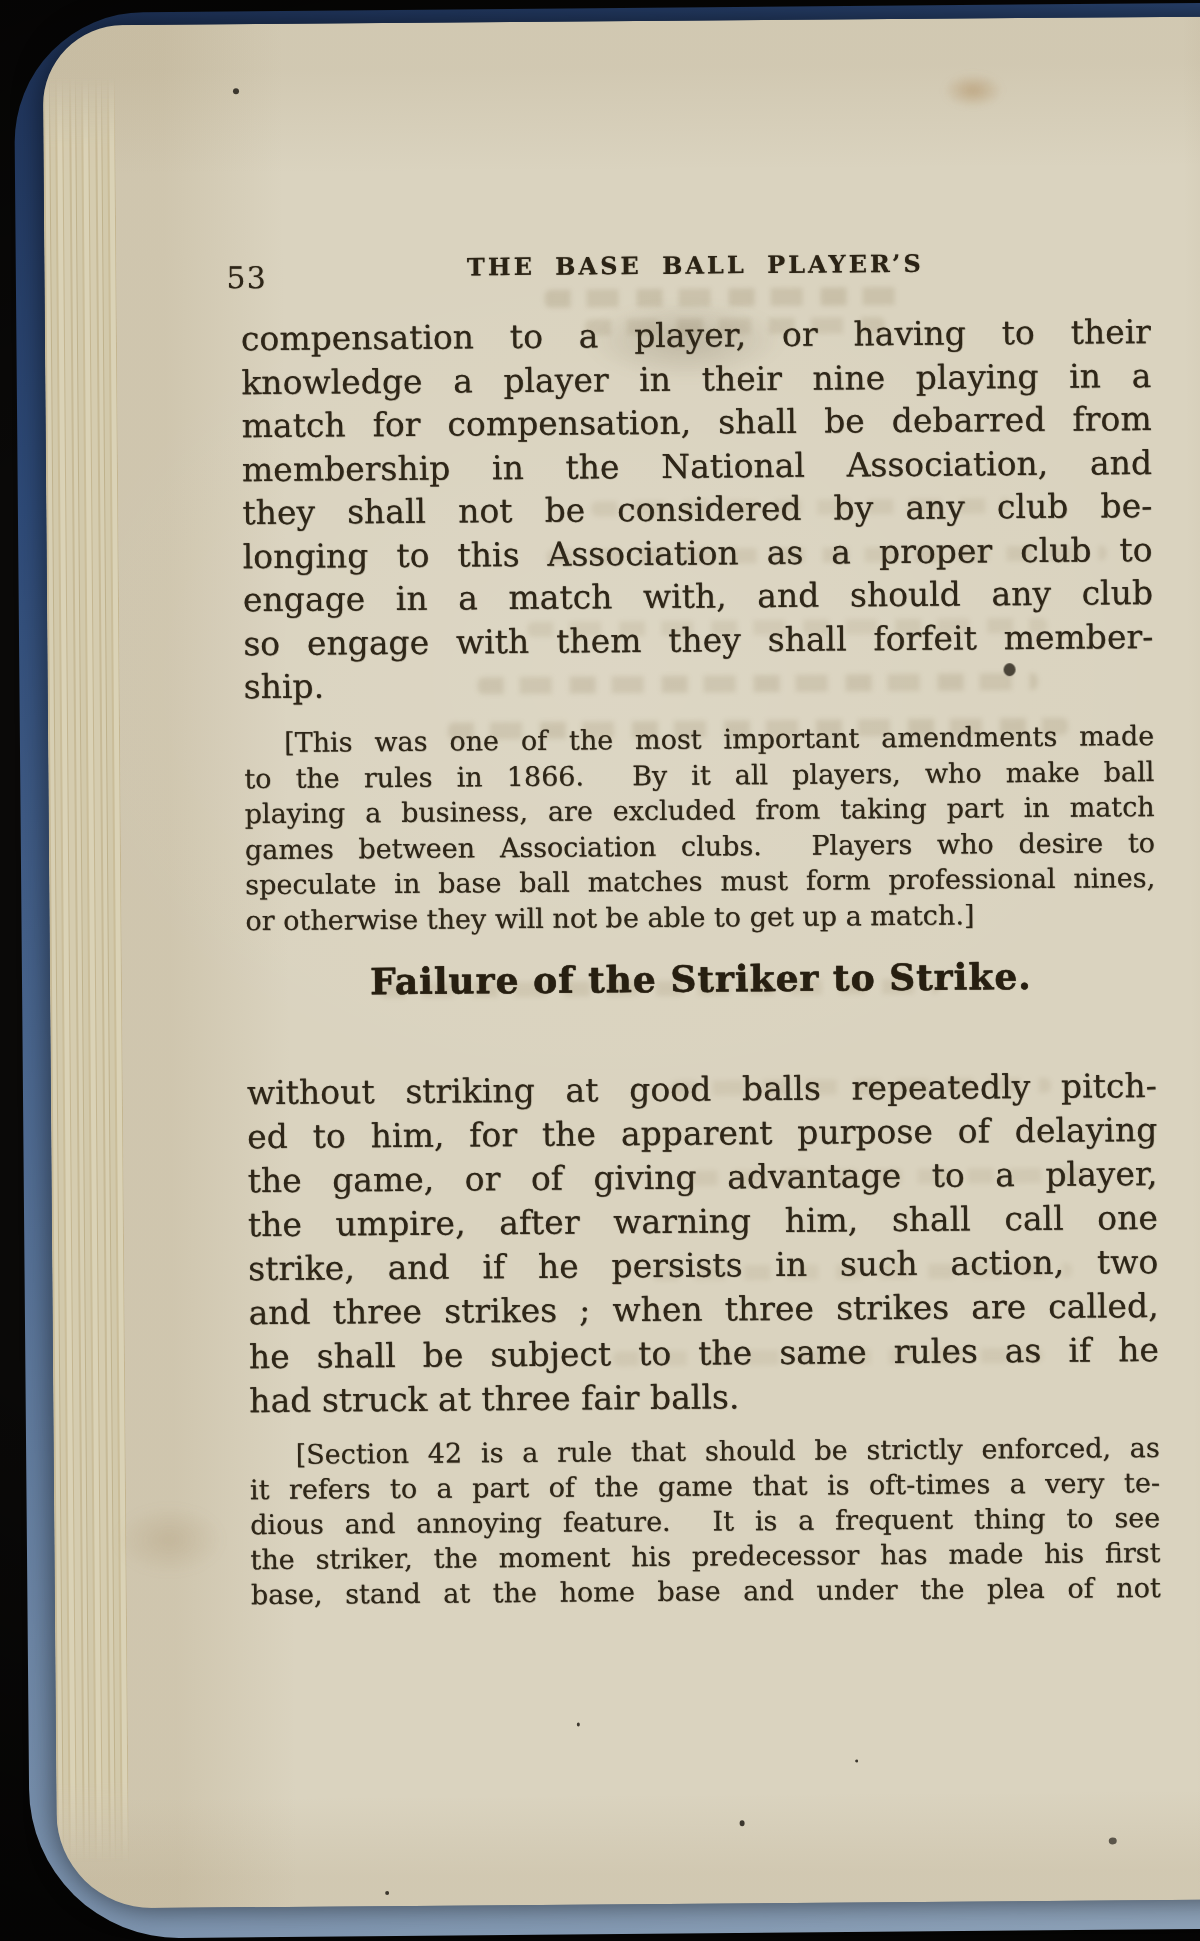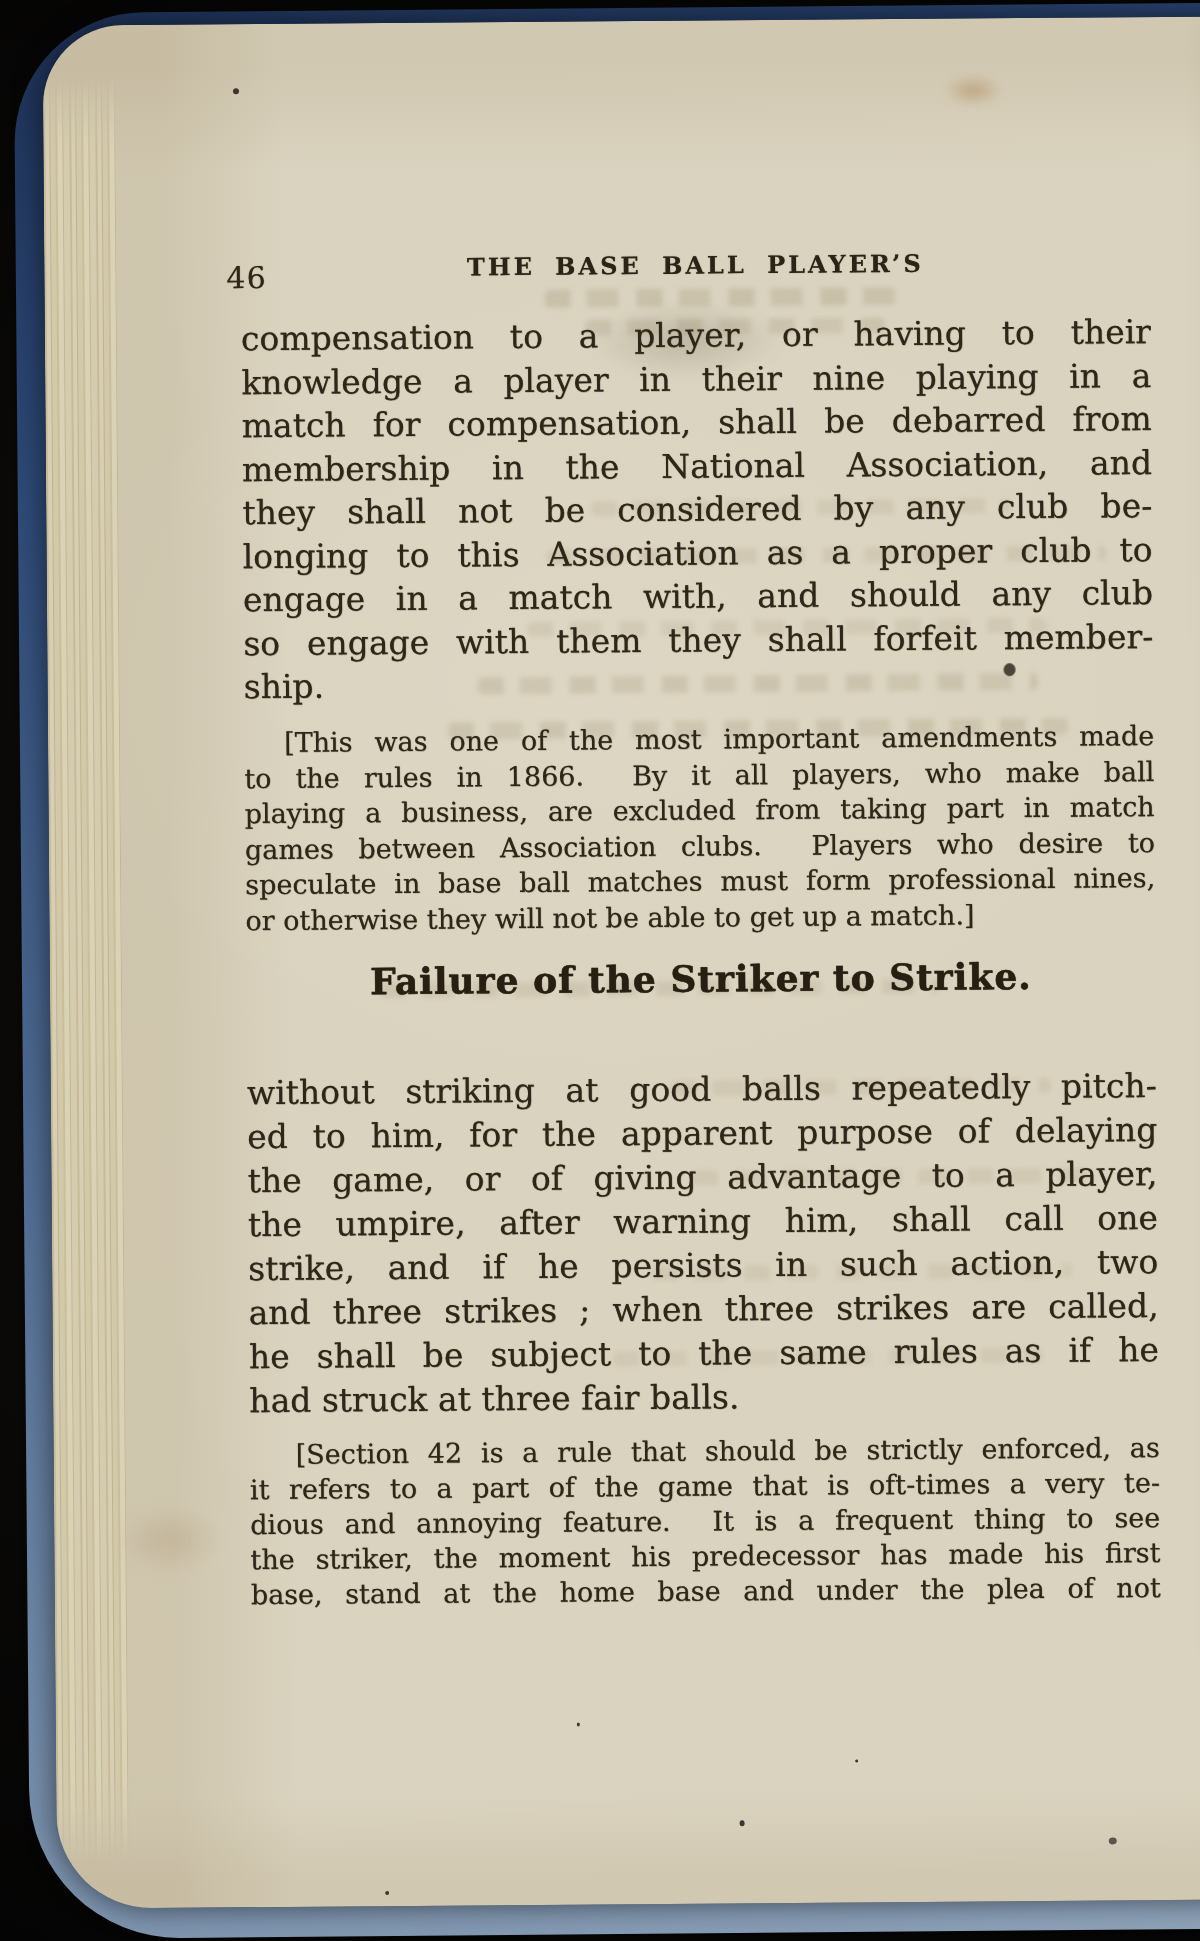--- a/index.html
+++ b/index.html
@@ -93,21 +93,21 @@
     <div class="speck" style="left:1052px;top:1820px;width:8px;height:7px;opacity:.8;"></div>
     <div class="speck" style="left:521px;top:1701px;width:3px;height:4px;"></div>
     <div class="speck" style="left:799px;top:1740px;width:3px;height:3px;"></div>
     <div class="speck" style="left:328px;top:1868px;width:4px;height:4px;"></div>
 
     <div class="speck" style="left:956px;top:645px;width:12px;height:13px;background:#4b4539;filter:blur(.6px);"></div>
 
     <div id="content">
 
       <div id="header">
-        <span id="pageno">46</span>
+        <span id="pageno">53</span>
         <span id="runtitle">THE BASE BALL PLAYER’S</span>
       </div>
 
       <div class="block body-size" style="top:293px;">
         <div class="line j">compensation to a player, or having to their</div>
         <div class="line j">knowledge a player in their nine playing in a</div>
         <div class="line j">match for compensation, shall be debarred from</div>
         <div class="line j">membership in the National Association, and</div>
         <div class="line j">they shall not be considered by any club be-</div>
         <div class="line j">longing to this Association as a proper club to</div>

